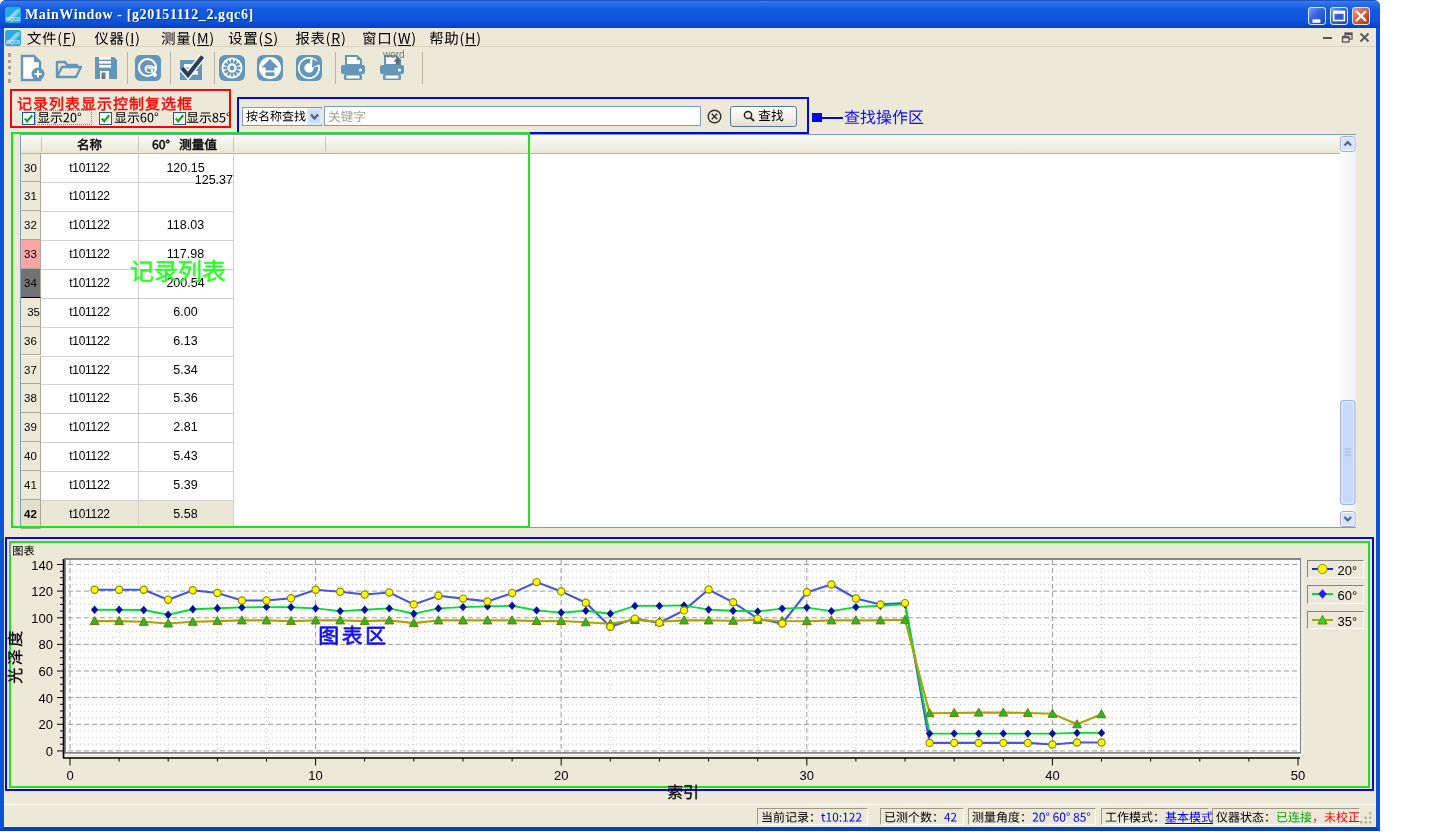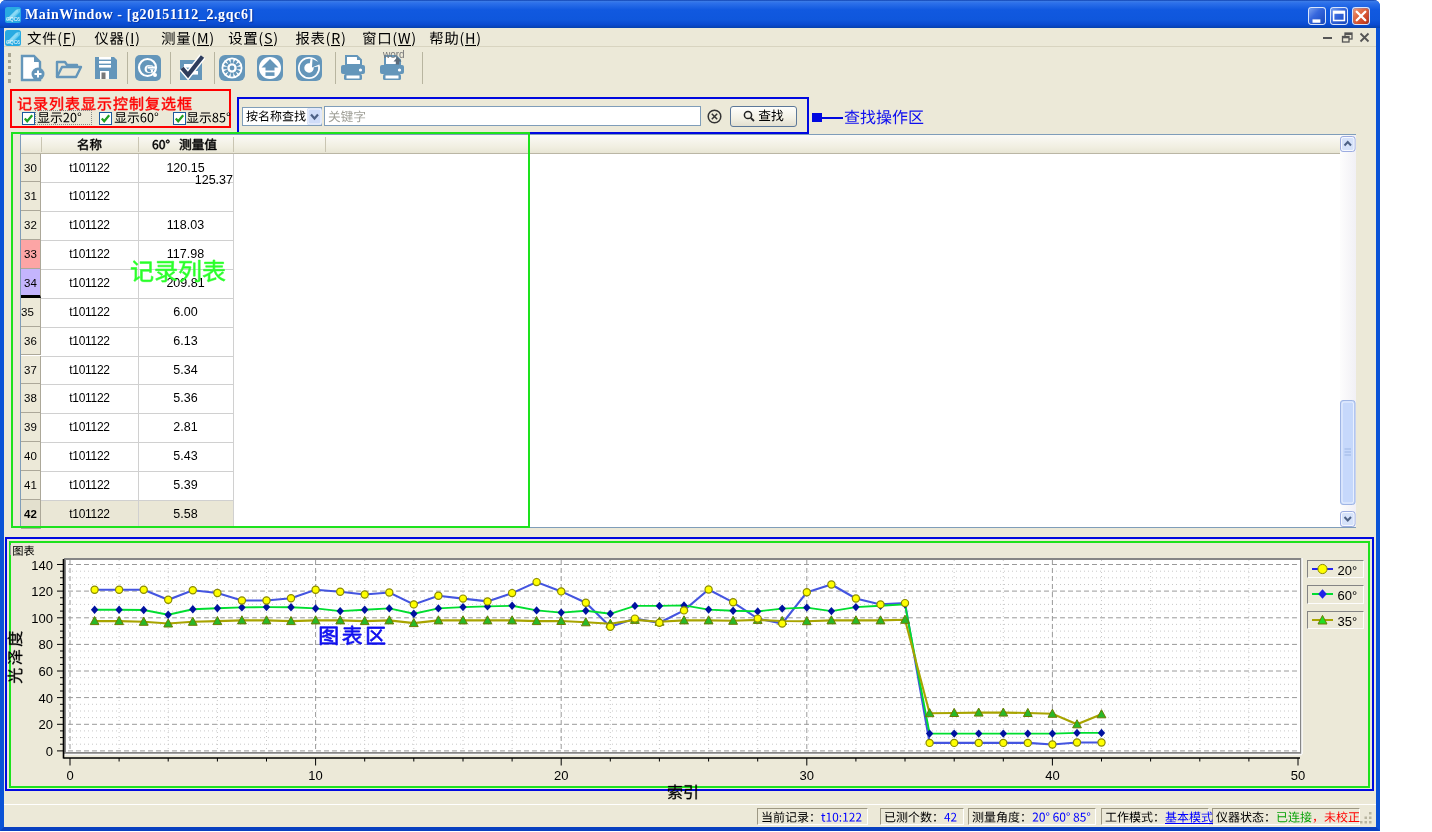--- a/index.html
+++ b/index.html
@@ -371,25 +371,25 @@
 <div class="abs" style="left:138px;top:166px;width:95px;height:28.9px;font:12.5px 'Liberation Sans';text-align:right;line-height:29px">125.37</div>
 <div class="abs" style="left:21px;top:211.2px;width:212px;height:1px;background:#d0d0d0"></div>
 <div class="abs" style="left:21px;top:211.2px;width:20px;height:28.9px;background:#ece9d8;border-right:1px solid #aca899;border-bottom:1px solid #aca899;font:11.5px 'Liberation Sans';color:#000;text-align:center;line-height:29px">32</div>
 <div class="abs" style="left:41px;top:211.2px;width:97px;height:28.9px;font:12px 'Liberation Sans';letter-spacing:-0.3px;text-align:center;line-height:29px">t101122</div>
 <div class="abs" style="left:138px;top:211.2px;width:95px;height:28.9px;font:12.5px 'Liberation Sans';text-align:center;line-height:29px">118.03</div>
 <div class="abs" style="left:21px;top:240.0px;width:212px;height:1px;background:#d0d0d0"></div>
 <div class="abs" style="left:21px;top:240.1px;width:20px;height:28.9px;background:#fca5a5;border-right:1px solid #aca899;border-bottom:1px solid #aca899;font:11.5px 'Liberation Sans';color:#000;text-align:center;line-height:29px">33</div>
 <div class="abs" style="left:41px;top:240.1px;width:97px;height:28.9px;font:12px 'Liberation Sans';letter-spacing:-0.3px;text-align:center;line-height:29px">t101122</div>
 <div class="abs" style="left:138px;top:240.1px;width:95px;height:28.9px;font:12.5px 'Liberation Sans';text-align:center;line-height:29px">117.98</div>
 <div class="abs" style="left:21px;top:268.9px;width:212px;height:1px;background:#d0d0d0"></div>
-<div class="abs" style="left:21px;top:268.9px;width:20px;height:28.9px;background:#c4b5fd;border-right:1px solid #aca899;border-bottom:3px solid #000000;font:11.5px 'Liberation Sans';color:#000;text-align:center;line-height:29px">34</div>
+<div class="abs" style="left:21px;top:268.9px;width:20px;height:28.9px;background:#737373;border-right:1px solid #aca899;border-bottom:1px solid #000000;font:11.5px 'Liberation Sans';color:#000;text-align:center;line-height:29px">34</div>
 <div class="abs" style="left:41px;top:268.9px;width:97px;height:28.9px;font:12px 'Liberation Sans';letter-spacing:-0.3px;text-align:center;line-height:29px">t101122</div>
-<div class="abs" style="left:138px;top:268.9px;width:95px;height:28.9px;font:12.5px 'Liberation Sans';text-align:center;line-height:29px">209.81</div>
+<div class="abs" style="left:138px;top:268.9px;width:95px;height:28.9px;font:12.5px 'Liberation Sans';text-align:center;line-height:29px">200.54</div>
 <div class="abs" style="left:21px;top:297.8px;width:212px;height:1px;background:#d0d0d0"></div>
-<div class="abs" style="left:21px;top:297.8px;width:20px;height:28.9px;background:#ece9d8;border-right:1px solid #aca899;border-bottom:1px solid #aca899;font:11.5px 'Liberation Sans';color:#000;text-align:left;line-height:29px">35</div>
+<div class="abs" style="left:21px;top:297.8px;width:20px;height:28.9px;background:#ece9d8;border-right:1px solid #aca899;border-bottom:1px solid #aca899;font:11.5px 'Liberation Sans';color:#000;text-align:right;line-height:29px">35</div>
 <div class="abs" style="left:41px;top:297.8px;width:97px;height:28.9px;font:12px 'Liberation Sans';letter-spacing:-0.3px;text-align:center;line-height:29px">t101122</div>
 <div class="abs" style="left:138px;top:297.8px;width:95px;height:28.9px;font:12.5px 'Liberation Sans';text-align:center;line-height:29px">6.00</div>
 <div class="abs" style="left:21px;top:326.6px;width:212px;height:1px;background:#d0d0d0"></div>
 <div class="abs" style="left:21px;top:326.6px;width:20px;height:28.9px;background:#ece9d8;border-right:1px solid #aca899;border-bottom:1px solid #aca899;font:11.5px 'Liberation Sans';color:#000;text-align:center;line-height:29px">36</div>
 <div class="abs" style="left:41px;top:326.6px;width:97px;height:28.9px;font:12px 'Liberation Sans';letter-spacing:-0.3px;text-align:center;line-height:29px">t101122</div>
 <div class="abs" style="left:138px;top:326.6px;width:95px;height:28.9px;font:12.5px 'Liberation Sans';text-align:center;line-height:29px">6.13</div>
 <div class="abs" style="left:21px;top:355.5px;width:212px;height:1px;background:#d0d0d0"></div>
 <div class="abs" style="left:21px;top:355.5px;width:20px;height:28.9px;background:#ece9d8;border-right:1px solid #aca899;border-bottom:1px solid #aca899;font:11.5px 'Liberation Sans';color:#000;text-align:center;line-height:29px">37</div>
 <div class="abs" style="left:41px;top:355.5px;width:97px;height:28.9px;font:12px 'Liberation Sans';letter-spacing:-0.3px;text-align:center;line-height:29px">t101122</div>
 <div class="abs" style="left:138px;top:355.5px;width:95px;height:28.9px;font:12.5px 'Liberation Sans';text-align:center;line-height:29px">5.34</div>

